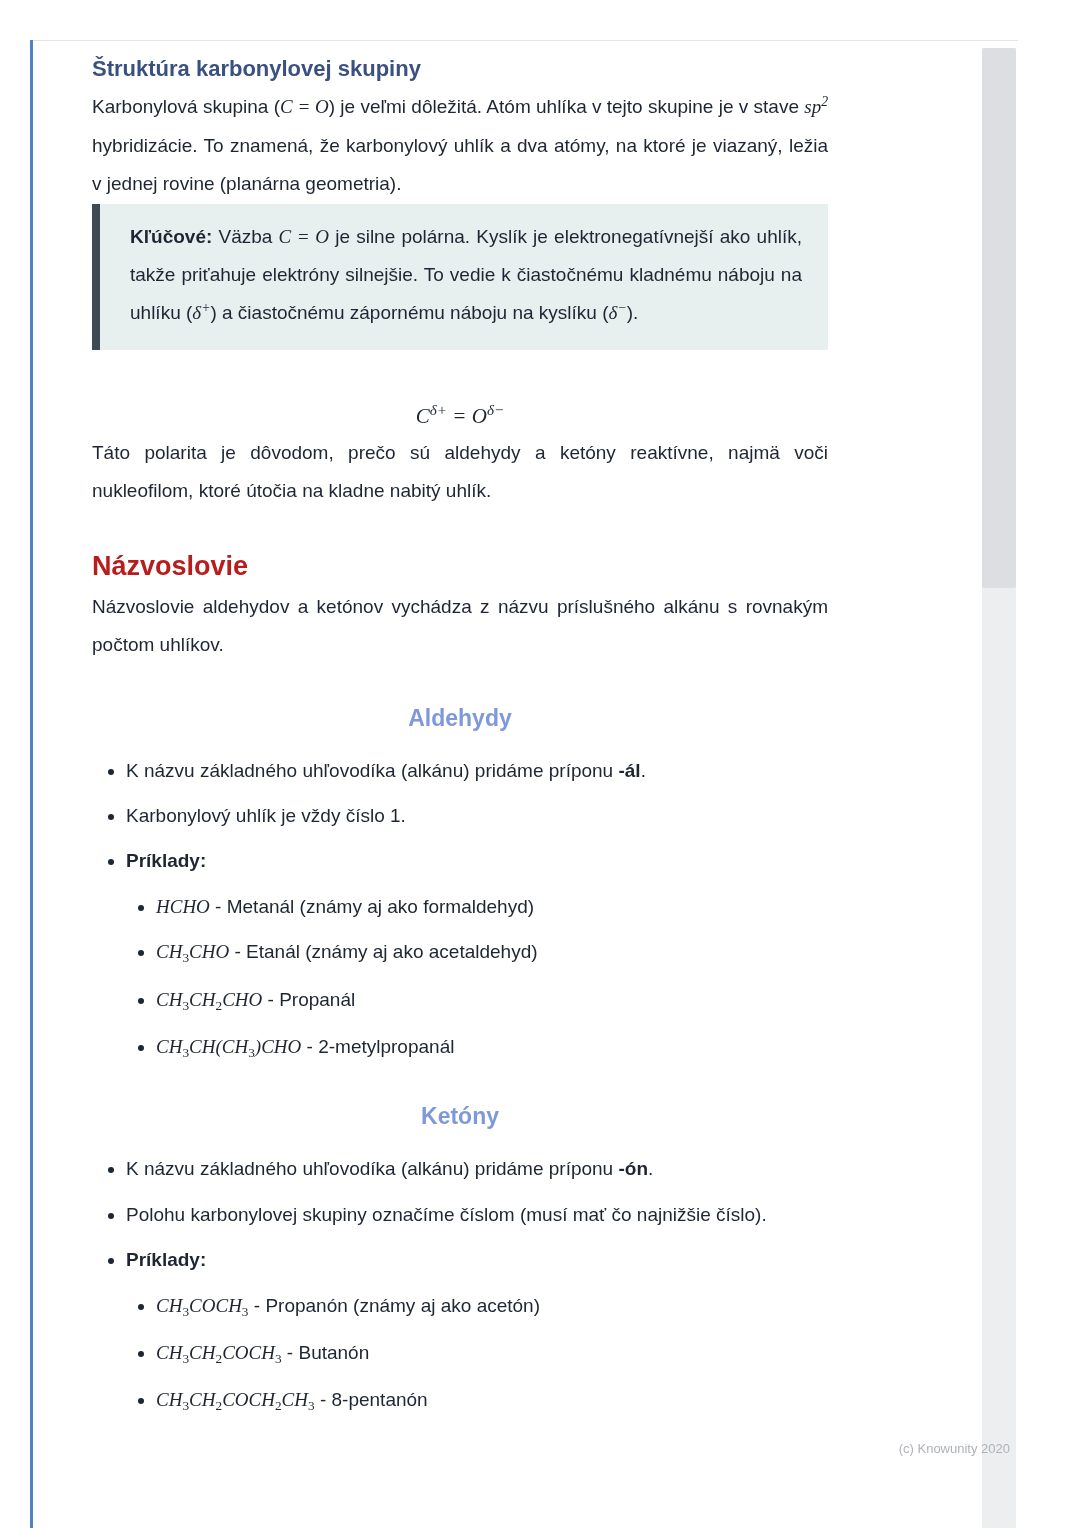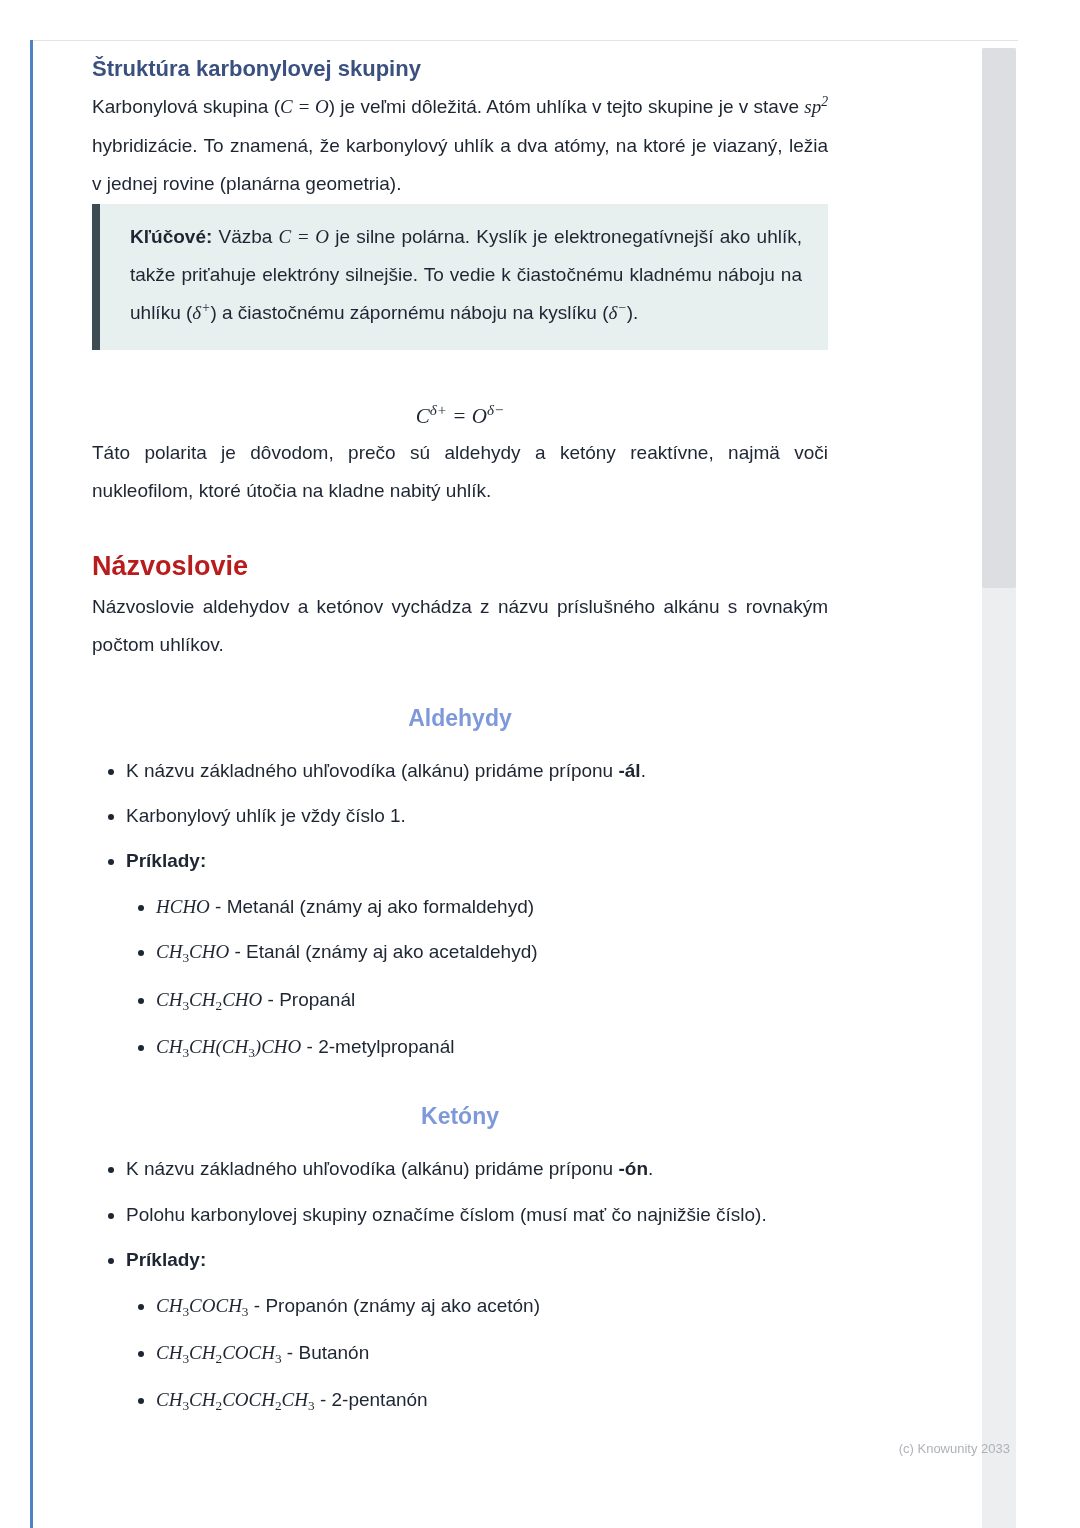--- a/index.html
+++ b/index.html
@@ -177,20 +177,20 @@
   <h3 class="subheading" data-name="subsection-heading-ketony">Ketóny</h3>
 
   <ul class="doc-list" data-name="ketony-list">
     <li data-name="list-item"><span class="seg-text">K názvu základného uhľovodíka (alkánu) pridáme príponu </span><span class="seg-bold">-ón</span><span class="seg-text">.</span></li>
     <li data-name="list-item"><span class="seg-text">Polohu karbonylovej skupiny označíme číslom (musí mať čo najnižšie číslo).</span></li>
     <li data-name="list-item">
       <span data-name="list-item-label"><span class="seg-bold">Príklady:</span></span>
       <ul data-name="ketony-examples-list">
         <li data-name="list-item"><span class="seg-math">CH</span><span class="seg-sub">3</span><span class="seg-math">COCH</span><span class="seg-sub">3</span><span class="seg-text"> - Propanón (známy aj ako acetón)</span></li>
         <li data-name="list-item"><span class="seg-math">CH</span><span class="seg-sub">3</span><span class="seg-math">CH</span><span class="seg-sub">2</span><span class="seg-math">COCH</span><span class="seg-sub">3</span><span class="seg-text"> - Butanón</span></li>
-        <li data-name="list-item"><span class="seg-math">CH</span><span class="seg-sub">3</span><span class="seg-math">CH</span><span class="seg-sub">2</span><span class="seg-math">COCH</span><span class="seg-sub">2</span><span class="seg-math">CH</span><span class="seg-sub">3</span><span class="seg-text"> - 2-pentanón</span></li>
+        <li data-name="list-item"><span class="seg-math">CH</span><span class="seg-sub">3</span><span class="seg-math">CH</span><span class="seg-sub">2</span><span class="seg-math">COCH</span><span class="seg-sub">2</span><span class="seg-math">CH</span><span class="seg-sub">3</span><span class="seg-text"> - 8-pentanón</span></li>
       </ul>
     </li>
   </ul>
 
 </div>
 
-<div class="watermark" data-name="watermark">(c) Knowunity 2033</div>
+<div class="watermark" data-name="watermark">(c) Knowunity 2020</div>
 
 </body></html>

